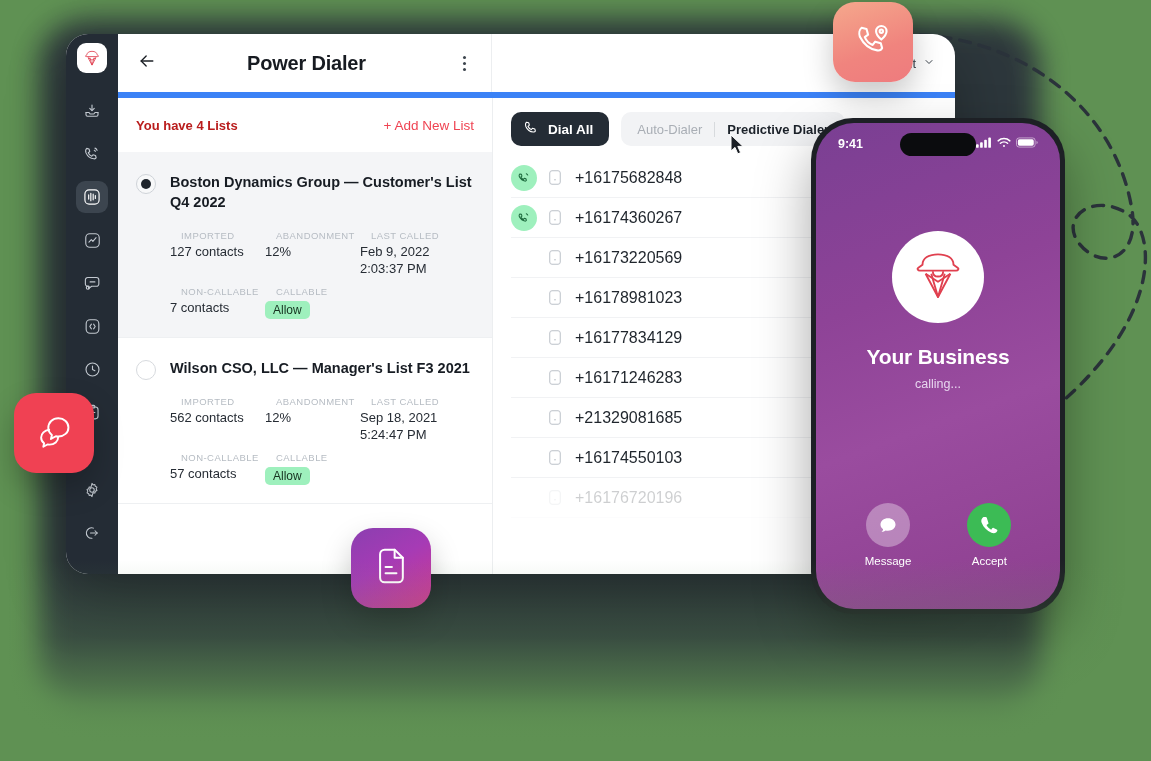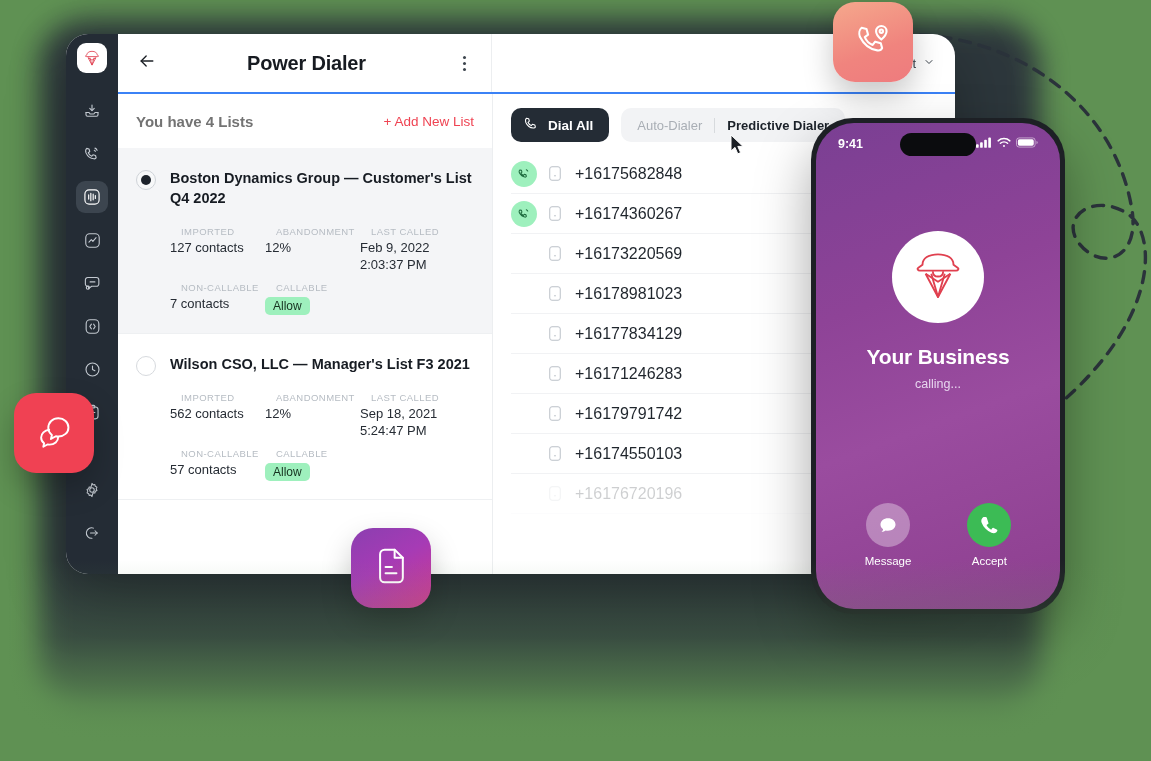--- a/index.html
+++ b/index.html
@@ -85,21 +85,21 @@
   .sidebar-spacer { flex: 1 1 auto; }
   .side-bottom { padding-bottom: 14px; display: flex; flex-direction: column; align-items: center; }
 
   
   .main { flex: 1 1 auto; display: flex; flex-direction: column; min-width: 0; }
 
   .topbar {
     height: 58px;
     display: flex;
     align-items: flex-start;
-    border-bottom: 2px solid #3b82f6;
+    border-bottom: 6px solid #3b82f6;
     flex: 0 0 58px;
     position: relative;
   }
   .topbar-left {
     width: 374px;
     display: flex; align-items: center;
     padding: 0 16px;
     box-sizing: border-box;
     position: relative;
     height: 100%;
@@ -147,21 +147,21 @@
     display: flex; flex-direction: column;
     min-height: 0;
     background: #fff;
   }
   .lists-head {
     height: 54px;
     display: flex; align-items: center; justify-content: space-between;
     padding: 0 18px;
     flex: 0 0 54px;
   }
-  .lists-head-title { font-size: 15px; font-weight: 700; color: #737373; }
+  .lists-head-title { font-size: 13px; font-weight: 700; color: #b91c1c; }
   .add-list-link { font-size: 13.5px; color: #ef4352; cursor: pointer; }
 
   .lists-scroll { flex: 1 1 auto; overflow: hidden; }
 
   .list-card {
     padding: 20px 18px 18px 18px;
     border-bottom: 1px solid #eef0f2;
     display: flex;
     gap: 14px;
   }
@@ -666,21 +666,21 @@
             </div>
 
             <div class="num-row">
               <div class="call-badge hidden"></div>
               <span class="sim-icon">
                 <svg width="12" height="15" viewBox="0 0 16 20" fill="none" stroke="currentColor" stroke-width="1.3">
                     <rect x="1" y="1" width="14" height="18" rx="3"></rect>
                     <circle cx="8" cy="13" r="1.1" fill="currentColor" stroke="none"></circle>
                   </svg>
               </span>
-              <span class="num-text">+16179791742</span>
+              <span class="num-text">+21329081685</span>
             </div>
 
             <div class="num-row">
               <div class="call-badge hidden"></div>
               <span class="sim-icon">
                 <svg width="12" height="15" viewBox="0 0 16 20" fill="none" stroke="currentColor" stroke-width="1.3">
                     <rect x="1" y="1" width="14" height="18" rx="3"></rect>
                     <circle cx="8" cy="13" r="1.1" fill="currentColor" stroke="none"></circle>
                   </svg>
               </span>

